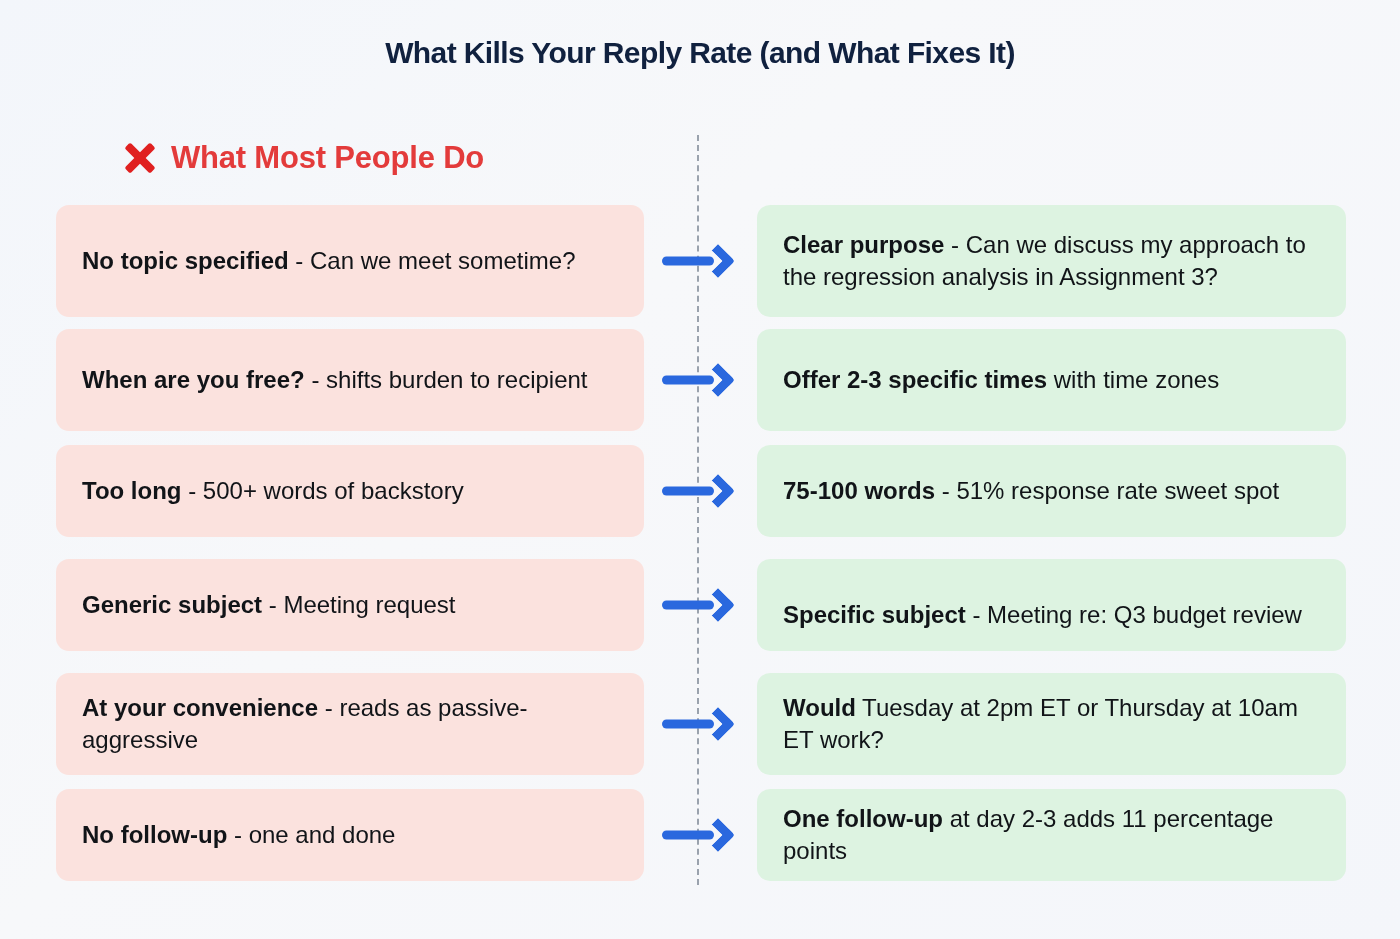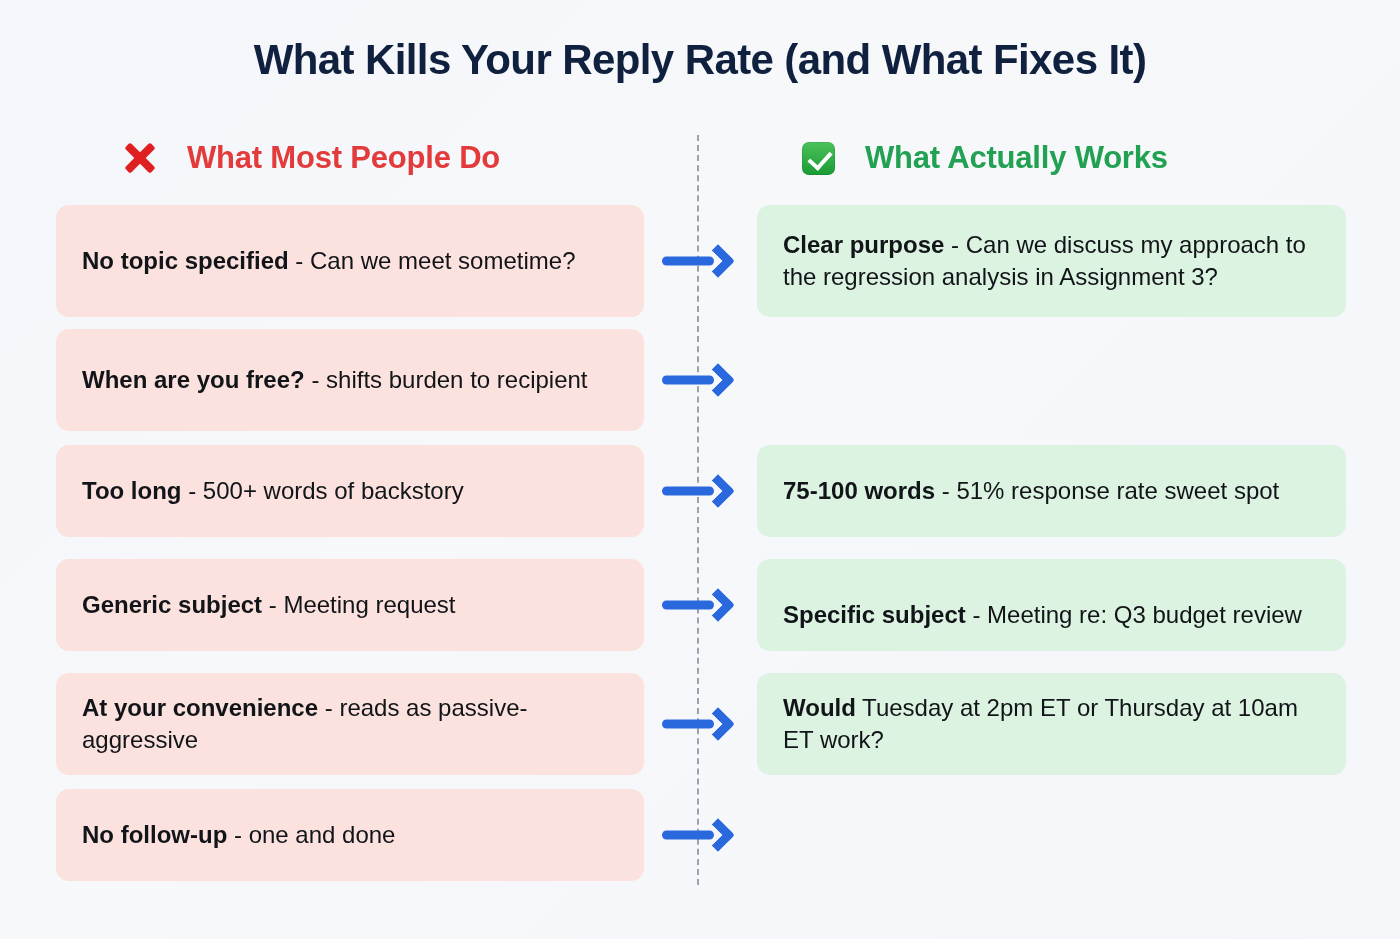--- a/index.html
+++ b/index.html
@@ -21,34 +21,34 @@
       linear-gradient(135deg, #f3f6fb 0%, #f7f8fa 40%, #f4f6fa 100%);
   }
 
   
   .title {
     position: absolute;
     top: 36px;
     left: 0;
     width: 1400px;
     text-align: center;
-    font-size: 42px;
+    font-size: 30px;
     font-weight: 700;
     letter-spacing: -0.6px;
     color: #10213f;
     line-height: 1.15;
   }
 
   
   .col-head {
     position: absolute;
     top: 140px;
     display: flex;
     align-items: center;
-    gap: 30px;
+    gap: 14px;
     font-size: 31px;
     font-weight: 700;
     letter-spacing: -0.2px;
     white-space: nowrap;
   }
   .col-head.left  { left: 123px; }
   .col-head.right { left: 802px; }
   .col-head.left  .label { color: #e33b3b; }
   .col-head.right .label { color: #22a152; }
 
@@ -171,24 +171,20 @@
   <div class="title">What Kills Your Reply Rate (and What Fixes It)</div>
 
   <div class="col-head left">
     <span class="x-mark">
         <span></span>
         <span></span>
       </span>
     <span class="label">What Most People Do</span>
   </div>
 
-  <div class="col-head right">
-    <span class="check-mark"></span>
-    <span class="label">What Actually Works</span>
-  </div>
 
   <div class="divider"></div>
 
   <div class="rows">
       <div class="row" style="position: absolute; top: 0px; left: 0px; width: 1400px; height: 112px;">
         <div class="card bad" style="top: 0px; height: 112px;">
           <span class="text"><b>No topic specified</b><span> - Can we meet sometime?</span></span>
         </div>
         <div class="arrow" style="top: 34px;">
           <span class="shaft"></span>
@@ -199,20 +195,23 @@
         </div>
       </div>
       <div class="row" style="position: absolute; top: 124px; left: 0px; width: 1400px; height: 132px;">
         <div class="card bad" style="top: 0px; height: 102px;">
           <span class="text"><b>When are you free?</b><span> - shifts burden to recipient</span></span>
         </div>
         <div class="arrow" style="top: 29px;">
           <span class="shaft"></span>
           <span class="head"></span>
         </div>
+        <div class="card good" style="top: 0px; height: 102px;">
+          <span class="text"><b>Offer 2-3 specific times</b><span> with time zones</span></span>
+        </div>
       </div>
       <div class="row" style="position: absolute; top: 240px; left: 0px; width: 1400px; height: 92px;">
         <div class="card bad" style="top: 0px; height: 92px;">
           <span class="text"><b>Too long</b><span> - 500+ words of backstory</span></span>
         </div>
         <div class="arrow" style="top: 24px;">
           <span class="shaft"></span>
           <span class="head"></span>
         </div>
         <div class="card good" style="top: 0px; height: 92px;">
@@ -244,16 +243,19 @@
         </div>
       </div>
       <div class="row" style="position: absolute; top: 584px; left: 0px; width: 1400px; height: 92px; padding-left: 44px;">
         <div class="card bad" style="top: 0px; height: 92px;">
           <span class="text"><b>No follow-up</b><span> - one and done</span></span>
         </div>
         <div class="arrow" style="top: 24px;">
           <span class="shaft"></span>
           <span class="head"></span>
         </div>
+        <div class="card good" style="top: 0px; height: 92px;">
+          <span class="text"><b>One follow-up</b><span> at day 2-3 adds 11 percentage points</span></span>
+        </div>
       </div>
     </div>
 
 </div>
 
 </body></html>

